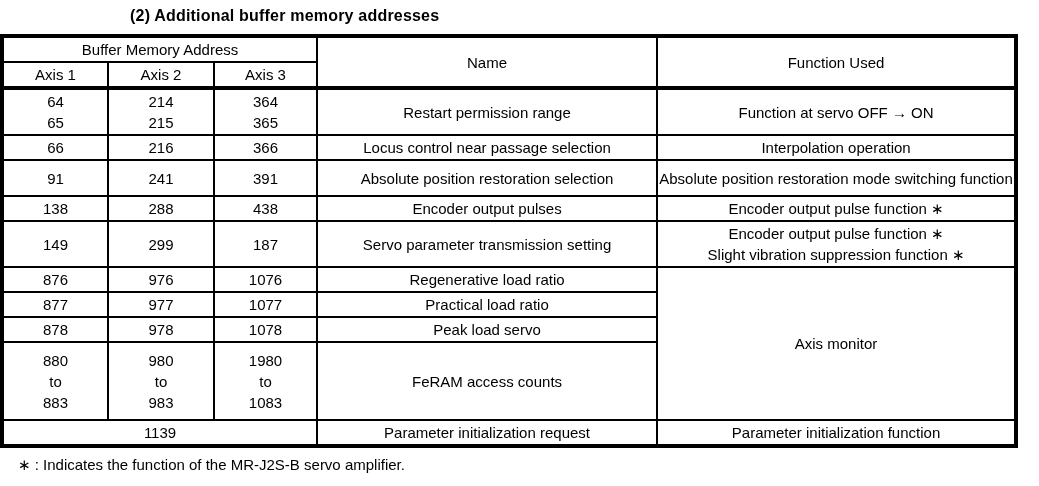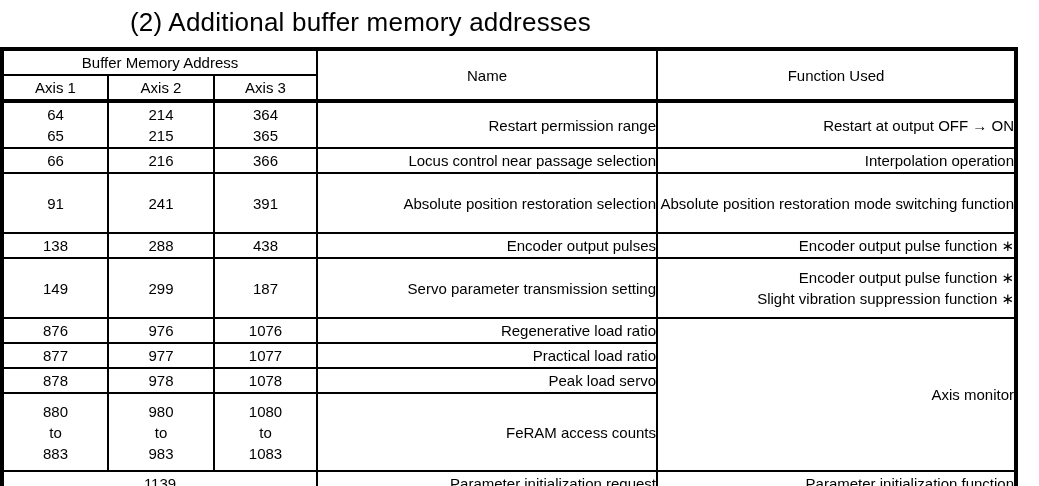--- a/index.html
+++ b/index.html
@@ -3,22 +3,22 @@
 <meta charset="utf-8">
 <style>
   html,body { margin:0; padding:0; background:#ffffff; }
   body {
     width:1039px; height:486px;
     font-family:"Liberation Sans", sans-serif;
     color:#000;
     overflow:hidden;
   }
   .title {
-    font-size:26px;
-    font-weight:normal;
+    font-size:16px;
+    font-weight:bold;
     margin:7px 0 9px 130px;
     letter-spacing:0.2px;
   }
   table.buffer-table {
     border-collapse:collapse;
     table-layout:fixed;
     margin-left:0;
     width:1014px;
     border:4px solid #000;
   }
@@ -28,24 +28,24 @@
     font-weight:normal;
     line-height:1.4;
     white-space:pre-line;
     padding:1px 0;
     vertical-align:middle;
     overflow:hidden;
   }
   .buffer-table tbody tr.first-body-row th,
   .buffer-table tbody tr.first-body-row td { border-top:4px solid #000; }
   .num { text-align:center; }
-  .txt { text-align:right; padding-left:6px; padding-right:4px; }
+  .txt { text-align:center; padding-left:6px; padding-right:4px; }
   .ctr { text-align:center; }
   .h24{height:24px} .h22{height:22px} .h46{height:46px}
-  .h44{height:60px} .h84{height:78px}
+  .h44{height:36px} .h84{height:78px}
   .footnote {
     font-size:15px;
     margin:8px 0 0 18px;
   }
 </style>
 </head>
 <body>
 
 <div class="title">(2) Additional buffer memory addresses</div>
 
@@ -71,21 +71,21 @@
   </thead>
   <tbody>
     <tr class="first-body-row h46">
       <td class="num">64
 65</td>
       <td class="num">214
 215</td>
       <td class="num">364
 365</td>
       <td class="txt">Restart permission range</td>
-      <td class="txt">Restart at output OFF → ON</td>
+      <td class="txt">Function at servo OFF → ON</td>
     </tr>
     <tr class="h22">
       <td class="num">66</td>
       <td class="num">216</td>
       <td class="num">366</td>
       <td class="txt">Locus control near passage selection</td>
       <td class="txt">Interpolation operation</td>
     </tr>
     <tr class="h44">
       <td class="num">91</td>
@@ -128,21 +128,21 @@
       <td class="num">1078</td>
       <td class="txt">Peak load servo</td>
     </tr>
     <tr class="h84">
       <td class="num">880
 to
 883</td>
       <td class="num">980
 to
 983</td>
-      <td class="num">1080
+      <td class="num">1980
 to
 1083</td>
       <td class="txt">FeRAM access counts</td>
     </tr>
     <tr class="h22">
       <td class="num" colspan="3">1139</td>
       <td class="txt">Parameter initialization request</td>
       <td class="txt">Parameter initialization function</td>
     </tr>
   </tbody>

